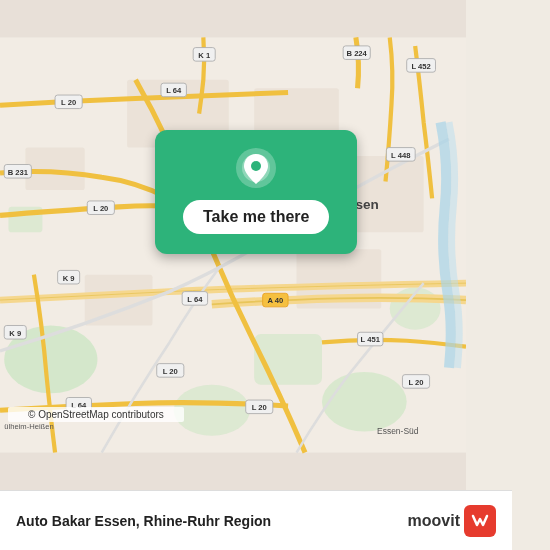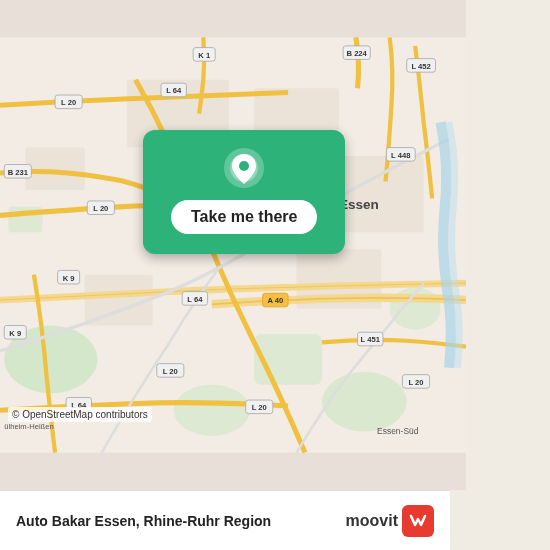--- a/index.html
+++ b/index.html
@@ -24,21 +24,21 @@
       position: absolute;
       width: 100%;
       height: 100%;
     }
 
     
     #info-bar {
       position: absolute;
       bottom: 0;
       left: 0;
-      width: 450px;
+      width: 512px;
       height: 60px;
       background: #fff;
       border-top: 1px solid #ddd;
       display: flex;
       align-items: center;
       justify-content: space-between;
       padding: 0 16px;
     }
 
     #location-info {
@@ -74,21 +74,21 @@
       justify-content: center;
       color: white;
       font-size: 18px;
       font-weight: bold;
     }
 
     
     #take-me-there-container {
       position: absolute;
       top: 130px;
-      left: 143px;
+      left: 155px;
       display: flex;
       flex-direction: column;
       align-items: flex-start;
       z-index: 10;
     }
 
     #green-card {
       background: #2db37a;
       border-radius: 12px;
       padding: 16px 28px 20px;
@@ -118,21 +118,21 @@
     }
 
     
     #osm-attribution {
       position: absolute;
       bottom: 68px;
       left: 8px;
       font-size: 10px;
       color: #333;
       background: rgba(255,255,255,0.8);
-      padding: 2px 4px;
+      padding: 2px 20px;
       border-radius: 2px;
     }
   </style>
 </head>
 <body>
 
 <div id="map-container">
 
   <svg class="map-bg" viewBox="0 0 550 490" xmlns="http://www.w3.org/2000/svg">
 

